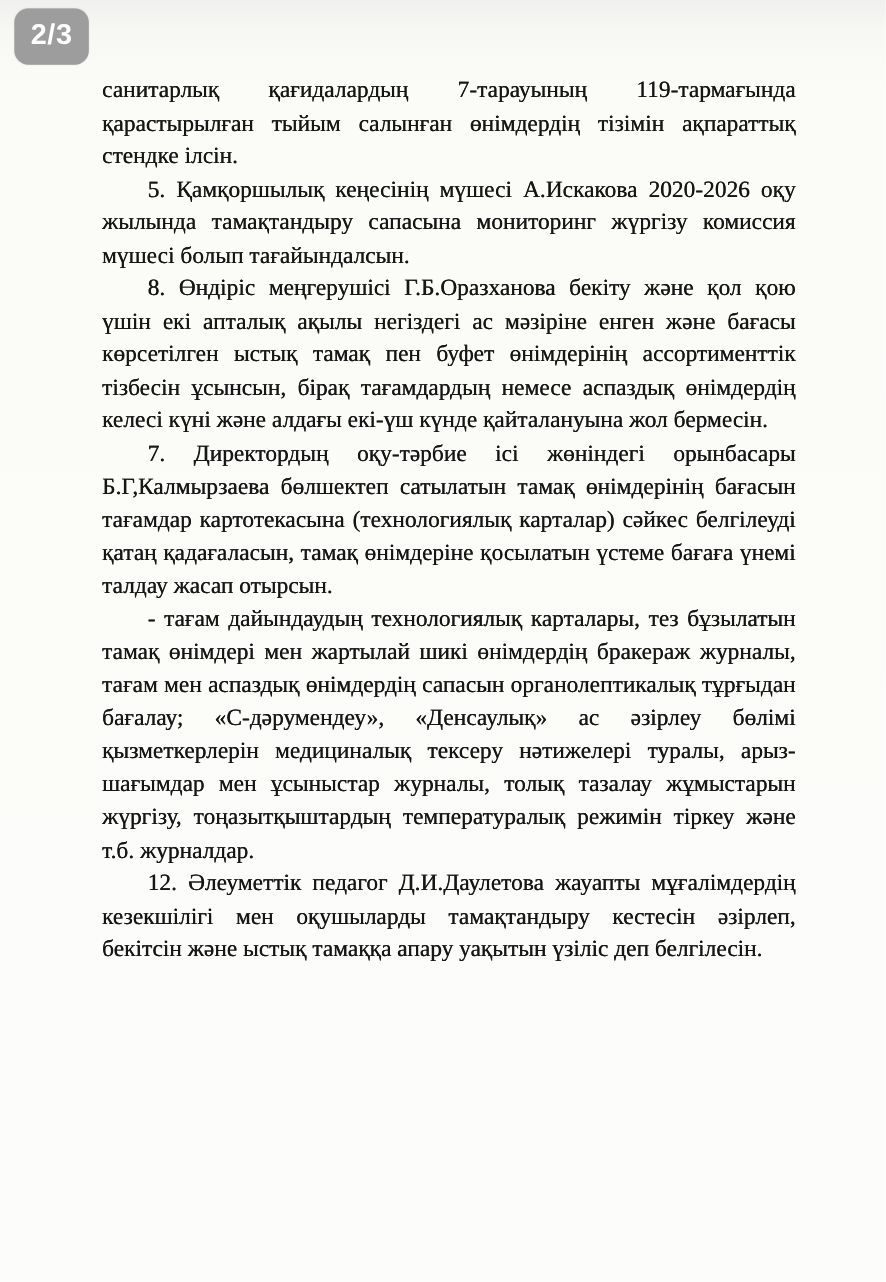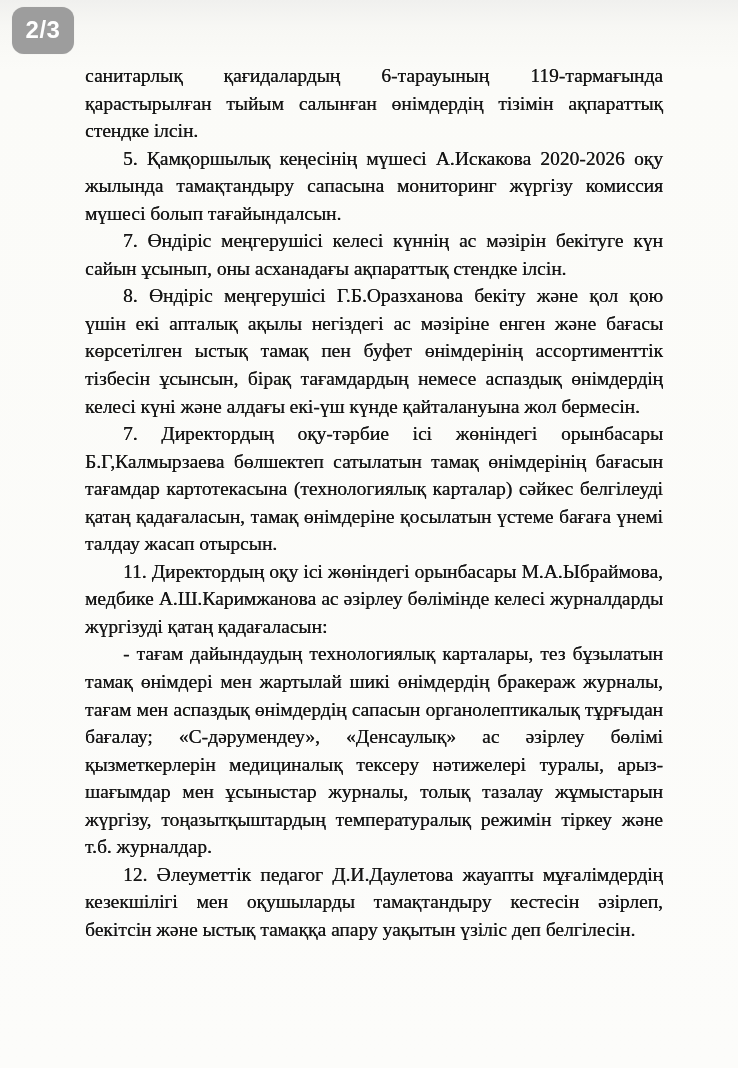--- a/index.html
+++ b/index.html
@@ -37,21 +37,19 @@
   }
   .para{margin:0;padding:0;}
   .para.indent{text-indent:38px;}
 </style>
 </head>
 <body>
 
 <div class="page-badge">2/3</div>
 
 <div class="doc-page">
-    <p class="para">санитарлық қағидалардың 6-тарауының 119-тармағында қарастырылған тыйым салынған өнімдердің тізімін ақпараттық стендке ілсін.</p>
+    <p class="para">санитарлық қағидалардың 7-тарауының 119-тармағында қарастырылған тыйым салынған өнімдердің тізімін ақпараттық стендке ілсін.</p>
     <p class="para indent">5. Қамқоршылық кеңесінің мүшесі А.Искакова 2020-2026 оқу жылында тамақтандыру сапасына мониторинг жүргізу комиссия мүшесі болып тағайындалсын.</p>
-    <p class="para indent">7. Өндіріс меңгерушісі  келесі күннің ас мәзірін бекітуге күн сайын ұсынып, оны асханадағы ақпараттық стендке ілсін.</p>
     <p class="para indent">8. Өндіріс меңгерушісі Г.Б.Оразханова бекіту және қол қою үшін екі апталық ақылы негіздегі ас мәзіріне енген және бағасы көрсетілген ыстық тамақ пен буфет өнімдерінің ассортименттік тізбесін ұсынсын, бірақ тағамдардың немесе аспаздық өнімдердің келесі күні және алдағы екі-үш күнде қайталануына жол бермесін.</p>
     <p class="para indent">7. Директордың оқу-тәрбие ісі жөніндегі орынбасары Б.Г,Калмырзаева бөлшектеп сатылатын тамақ өнімдерінің бағасын тағамдар картотекасына (технологиялық карталар) сәйкес белгілеуді қатаң қадағаласын, тамақ өнімдеріне қосылатын үстеме бағаға үнемі талдау жасап отырсын.</p>
-    <p class="para indent">11. Директордың оқу ісі жөніндегі орынбасары М.А.Ыбраймова, медбике А.Ш.Каримжанова ас әзірлеу бөлімінде келесі журналдарды жүргізуді қатаң қадағаласын:</p>
     <p class="para indent">- тағам дайындаудың технологиялық карталары, тез бұзылатын тамақ өнімдері мен жартылай шикі өнімдердің бракераж журналы, тағам мен аспаздық өнімдердің сапасын органолептикалық тұрғыдан бағалау; «С-дәрумендеу», «Денсаулық» ас әзірлеу бөлімі қызметкерлерін медициналық тексеру нәтижелері туралы, арыз-шағымдар мен ұсыныстар журналы, толық тазалау жұмыстарын жүргізу, тоңазытқыштардың температуралық режимін тіркеу және т.б. журналдар.</p>
     <p class="para indent">12. Әлеуметтік педагог Д.И.Даулетова жауапты мұғалімдердің кезекшілігі мен оқушыларды тамақтандыру кестесін әзірлеп, бекітсін және ыстық тамаққа апару уақытын үзіліс деп белгілесін.</p>
   </div>
 
 </body></html>

